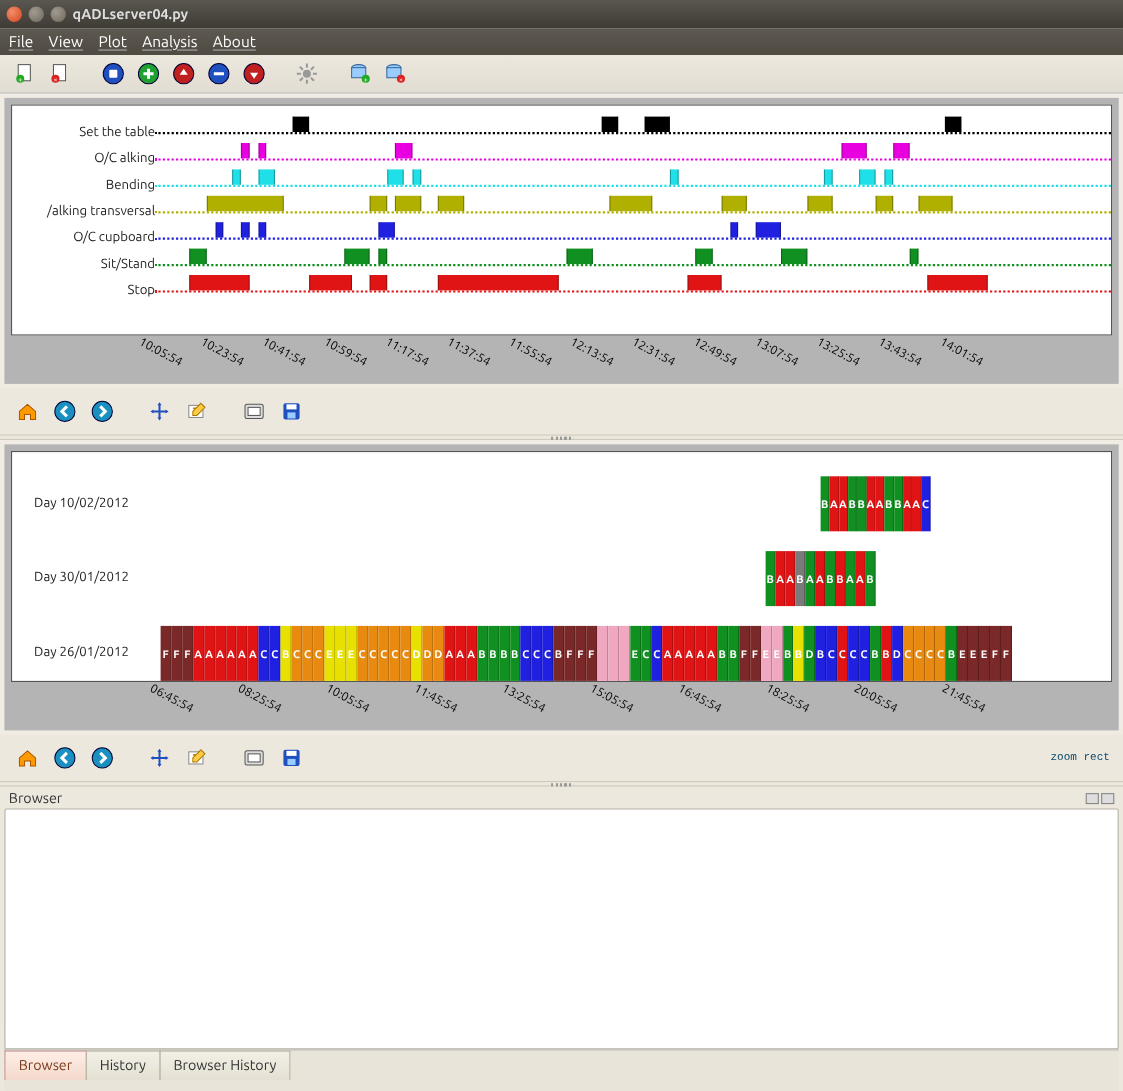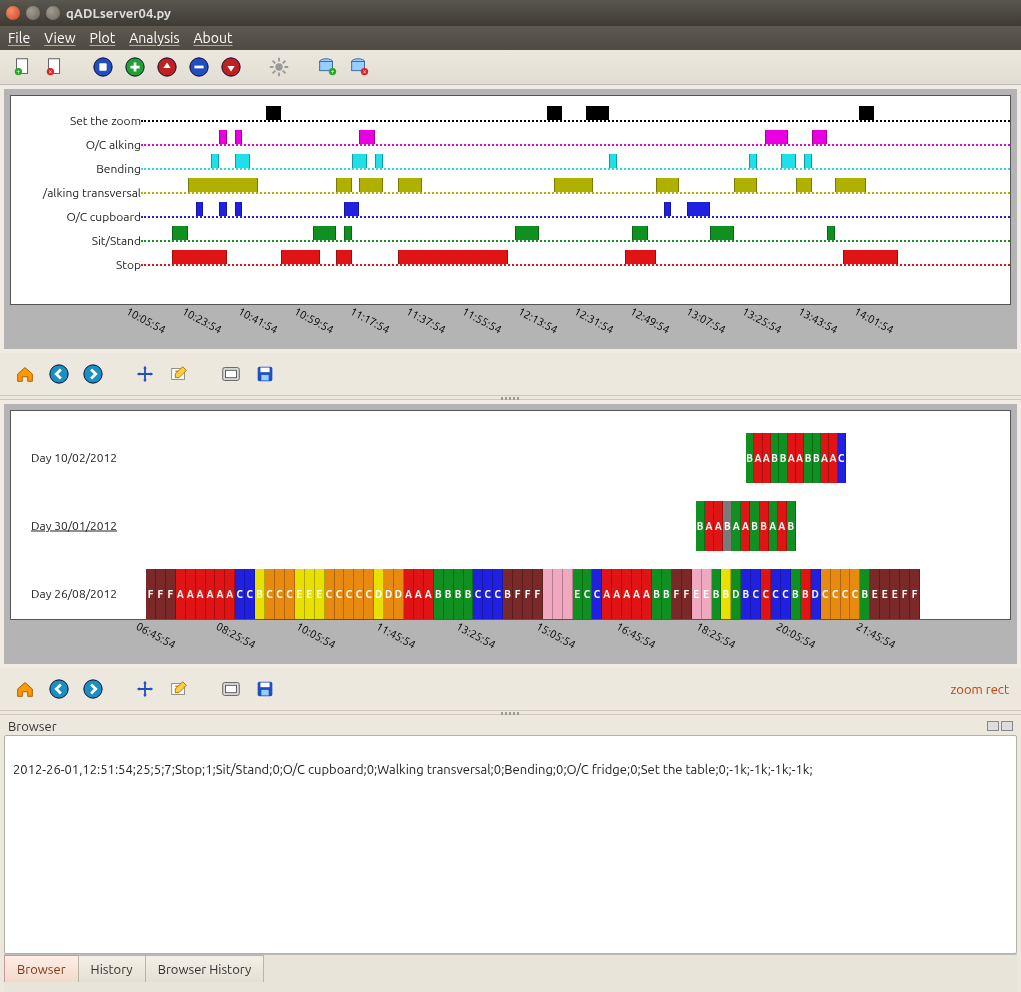--- a/index.html
+++ b/index.html
@@ -84,21 +84,21 @@
     left:130px; right:0;
     border-bottom: 2px dotted;
   }
   .plot-toolbar {
     display:flex;
     gap:8px;
     padding:8px 12px;
     align-items:center;
     background:#ece8de;
   }
-  .plot-toolbar .right { margin-left:auto; font-size:13px; color:#c2410c; }
+  .plot-toolbar .right { margin-left:auto; font-size:10px; color:#0c4a6e;font-family:Liberation Mono, monospace; }
   .divider-h {
     height:5px;
     background:#ece8de;
     border-top:1px solid #cfcabc;
     border-bottom:1px solid #cfcabc;
     position:relative;
   }
   .divider-h::after {
     content:'';
     position:absolute;
@@ -273,21 +273,21 @@
         <circle cx="18" cy="17" r="4" fill="#d22"></circle>
         <text x="18" y="20" font-size="7" fill="#fff" text-anchor="middle">×</text>
       </svg>
     </div>
   </div>
 
 <div class="content">
 
   <div class="chart-wrap">
     <div class="chart" id="chart1">
-        <div class="row-label" style="top: 24px;">Set the zoom</div>
+        <div class="row-label" style="top: 24px;">Set the table</div>
         <div class="series-line" style="top: 24px; border-color: rgb(0, 0, 0);"></div>
         <div style="position: absolute; left: 254.8px; width: 15.6px; top: 10px; height: 14px; background: rgb(0, 0, 0); border-left: 1px solid rgba(0, 0, 0, 0.3); border-right: 1px solid rgba(0, 0, 0, 0.3);"></div>
         <div style="position: absolute; left: 535.6px; width: 15.6px; top: 10px; height: 14px; background: rgb(0, 0, 0); border-left: 1px solid rgba(0, 0, 0, 0.3); border-right: 1px solid rgba(0, 0, 0, 0.3);"></div>
         <div style="position: absolute; left: 574.6px; width: 23.4px; top: 10px; height: 14px; background: rgb(0, 0, 0); border-left: 1px solid rgba(0, 0, 0, 0.3); border-right: 1px solid rgba(0, 0, 0, 0.3);"></div>
         <div style="position: absolute; left: 847.6px; width: 15.6px; top: 10px; height: 14px; background: rgb(0, 0, 0); border-left: 1px solid rgba(0, 0, 0, 0.3); border-right: 1px solid rgba(0, 0, 0, 0.3);"></div>
         <div class="row-label" style="top: 48px;">O/C alking</div>
         <div class="series-line" style="top: 48px; border-color: rgb(232, 0, 224);"></div>
         <div style="position: absolute; left: 208px; width: 7.8px; top: 34px; height: 14px; background: rgb(232, 0, 224); border-left: 1px solid rgba(0, 0, 0, 0.3); border-right: 1px solid rgba(0, 0, 0, 0.3);"></div>
         <div style="position: absolute; left: 223.6px; width: 7.8px; top: 34px; height: 14px; background: rgb(232, 0, 224); border-left: 1px solid rgba(0, 0, 0, 0.3); border-right: 1px solid rgba(0, 0, 0, 0.3);"></div>
         <div style="position: absolute; left: 348.4px; width: 15.6px; top: 34px; height: 14px; background: rgb(232, 0, 224); border-left: 1px solid rgba(0, 0, 0, 0.3); border-right: 1px solid rgba(0, 0, 0, 0.3);"></div>
@@ -416,35 +416,35 @@
           <div class="seg" style="width: 8.33333px; background: rgb(16, 144, 32);">B</div>
           <div class="seg" style="width: 8.33333px; background: rgb(16, 144, 32);">B</div>
           <div class="seg" style="width: 8.33333px; background: rgb(224, 20, 20);">A</div>
           <div class="seg" style="width: 8.33333px; background: rgb(224, 20, 20);">A</div>
           <div class="seg" style="width: 8.33333px; background: rgb(16, 144, 32);">B</div>
           <div class="seg" style="width: 8.33333px; background: rgb(16, 144, 32);">B</div>
           <div class="seg" style="width: 8.33333px; background: rgb(224, 20, 20);">A</div>
           <div class="seg" style="width: 8.33333px; background: rgb(224, 20, 20);">A</div>
           <div class="seg" style="width: 8.33333px; background: rgb(32, 32, 224);">C</div>
         </div>
-        <div class="row-label" style="top: 114px; right: auto; left: 20px; text-align: right; text-decoration: underline;">Day 30/01/2012</div>
+        <div class="row-label" style="top: 114px; right: auto; left: 20px; text-align: right;">Day 30/01/2012</div>
         <div class="daybar" style="left: 685px; width: 100px; top: 90px;">
           <div class="seg" style="width: 9.09091px; background: rgb(16, 144, 32);">B</div>
           <div class="seg" style="width: 9.09091px; background: rgb(224, 20, 20);">A</div>
           <div class="seg" style="width: 9.09091px; background: rgb(224, 20, 20);">A</div>
           <div class="seg" style="width: 9.09091px; background: rgb(122, 122, 122);">B</div>
           <div class="seg" style="width: 9.09091px; background: rgb(16, 144, 32);">A</div>
           <div class="seg" style="width: 9.09091px; background: rgb(224, 20, 20);">A</div>
           <div class="seg" style="width: 9.09091px; background: rgb(16, 144, 32);">B</div>
           <div class="seg" style="width: 9.09091px; background: rgb(224, 20, 20);">B</div>
           <div class="seg" style="width: 9.09091px; background: rgb(16, 144, 32);">A</div>
           <div class="seg" style="width: 9.09091px; background: rgb(224, 20, 20);">A</div>
           <div class="seg" style="width: 9.09091px; background: rgb(16, 144, 32);">B</div>
         </div>
-        <div class="row-label" style="top: 182px; right: auto; left: 20px; text-align: left;">Day 26/08/2012</div>
+        <div class="row-label" style="top: 182px; right: auto; left: 20px; text-align: left;">Day 26/01/2012</div>
         <div class="daybar" style="left: 135px; width: 775px; top: 158px;">
           <div class="seg" style="width: 9.9359px; background: rgb(122, 40, 40);">F</div>
           <div class="seg" style="width: 9.9359px; background: rgb(122, 40, 40);">F</div>
           <div class="seg" style="width: 9.9359px; background: rgb(122, 40, 40);">F</div>
           <div class="seg" style="width: 9.9359px; background: rgb(224, 20, 20);">A</div>
           <div class="seg" style="width: 9.9359px; background: rgb(224, 20, 20);">A</div>
           <div class="seg" style="width: 9.9359px; background: rgb(224, 20, 20);">A</div>
           <div class="seg" style="width: 9.9359px; background: rgb(224, 20, 20);">A</div>
           <div class="seg" style="width: 9.9359px; background: rgb(224, 20, 20);">A</div>
           <div class="seg" style="width: 9.9359px; background: rgb(224, 20, 20);">A</div>
@@ -585,21 +585,20 @@
   <div class="browser-area">
     <div class="browser-head">
       <span>Browser</span>
       <div class="winbtns">
         <span></span>
         <span></span>
       </div>
     </div>
     <div class="browser-text" id="browser-text">
         <div>&nbsp;</div>
-        <div>2012-26-01,12:51:54;25;5;7;Stop;1;Sit/Stand;0;O/C cupboard;0;Walking transversal;0;Bending;0;O/C fridge;0;Set the table;0;-1k;-1k;-1k;-1k;</div>
       </div>
     <div class="tabs" id="tabs">
         <div class="tab active">Browser</div>
         <div class="tab">History</div>
         <div class="tab">Browser History</div>
       </div>
     <div class="statusbar"></div>
   </div>
 </div>
 

